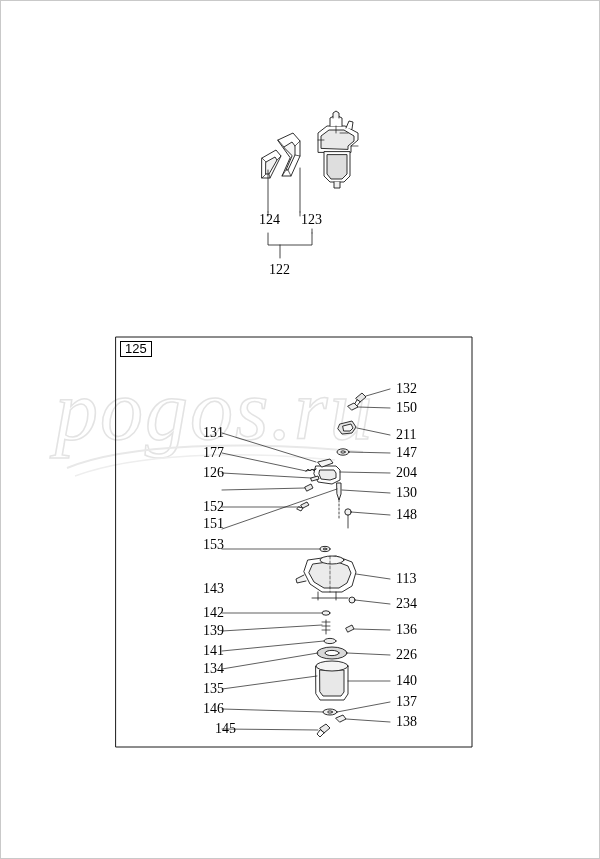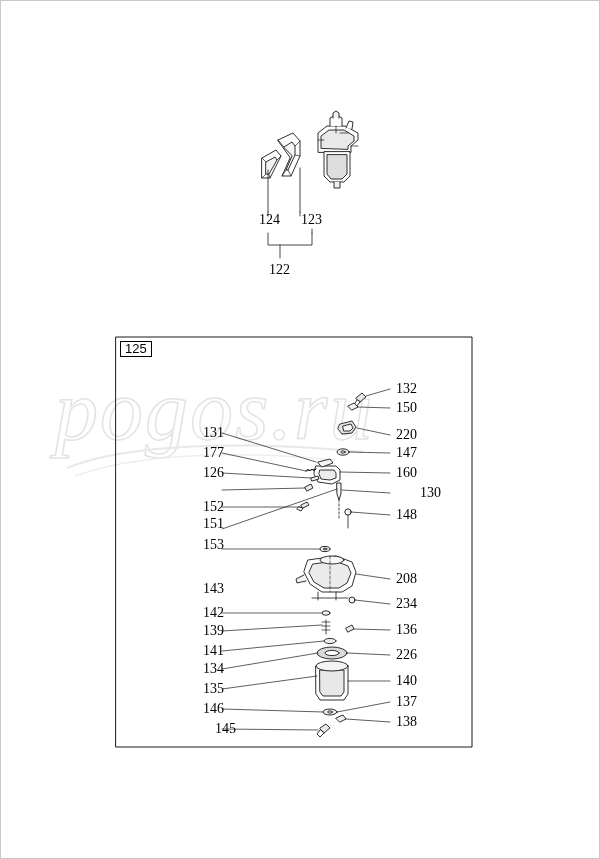--- a/index.html
+++ b/index.html
@@ -284,24 +284,24 @@
 <div class="lbl" style="left:203px;top:607px;">142</div>
 <div class="lbl" style="left:203px;top:625px;">139</div>
 <div class="lbl" style="left:203px;top:645px;">141</div>
 <div class="lbl" style="left:203px;top:663px;">134</div>
 <div class="lbl" style="left:203px;top:683px;">135</div>
 <div class="lbl" style="left:203px;top:703px;">146</div>
 <div class="lbl" style="left:203px;top:723px;margin-left:12px;">145</div>
 
 <div class="lbl" style="left:396px;top:383px;">132</div>
 <div class="lbl" style="left:396px;top:402px;">150</div>
-<div class="lbl" style="left:396px;top:429px;">220</div>
+<div class="lbl" style="left:396px;top:429px;">211</div>
 <div class="lbl" style="left:396px;top:447px;">147</div>
-<div class="lbl" style="left:396px;top:467px;">160</div>
-<div class="lbl" style="left:396px;top:487px;margin-left:24px;">130</div>
+<div class="lbl" style="left:396px;top:467px;">204</div>
+<div class="lbl" style="left:396px;top:487px;">130</div>
 <div class="lbl" style="left:396px;top:509px;">148</div>
-<div class="lbl" style="left:396px;top:573px;">208</div>
+<div class="lbl" style="left:396px;top:573px;">113</div>
 <div class="lbl" style="left:396px;top:598px;">234</div>
 <div class="lbl" style="left:396px;top:624px;">136</div>
 <div class="lbl" style="left:396px;top:649px;">226</div>
 <div class="lbl" style="left:396px;top:675px;">140</div>
 <div class="lbl" style="left:396px;top:696px;text-align:right;">137</div>
 <div class="lbl" style="left:396px;top:716px;">138</div>
 
 </body></html>

